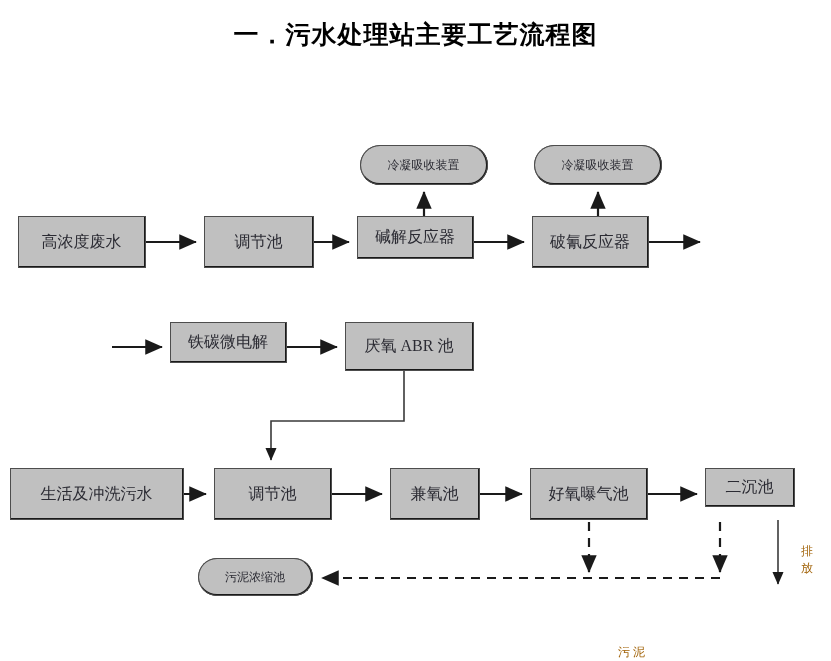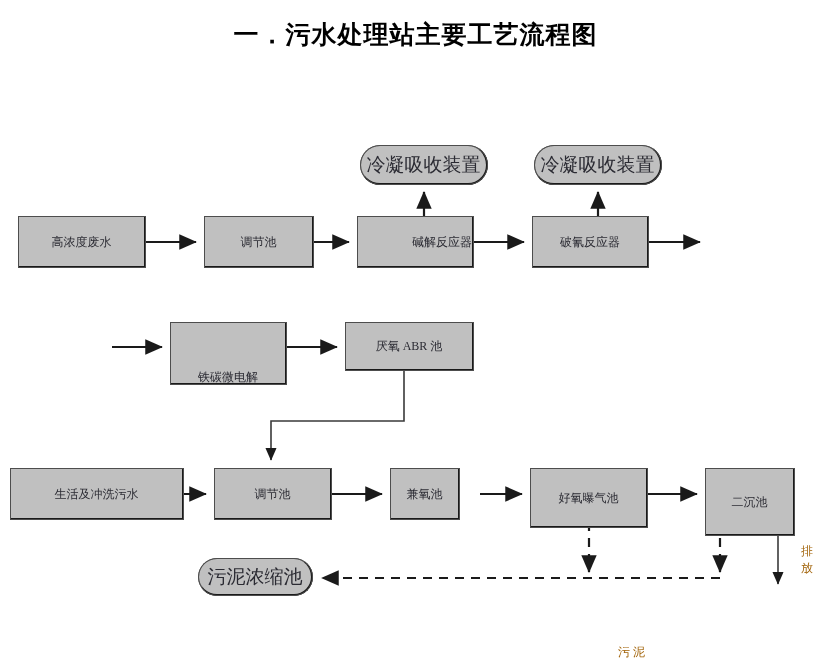--- a/index.html
+++ b/index.html
@@ -36,26 +36,26 @@
     border-top: 1px solid #6e6e6e;
     border-left: 1px solid #6e6e6e;
     border-right: 2px solid #1a1a1a;
     border-bottom: 2px solid #1a1a1a;
     outline: 1px solid #4d4d4d;
     outline-offset: -1px;
     display: flex;
     align-items: center;
     justify-content: center;
     font-family: "Liberation Serif", "DejaVu Serif", serif;
-    font-size: 12px;
+    font-size: 16px;
     color: #2b2b33;
     white-space: nowrap;
     line-height: 1;
   }
-  .node.small { font-size: 19px; border-radius: 20px; }
+  .node.small { font-size: 12px; border-radius: 20px; }
   .freetext {
     position: absolute;
     font-family: "Liberation Serif", "DejaVu Serif", serif;
     font-size: 12px;
     color: #a16207;
     white-space: nowrap;
   }
   .freetext.vertical {
     white-space: normal;
     width: 18px;
@@ -117,61 +117,61 @@
   </svg>
 
   <div class="node" style="left:18px; top:216px; width:128px; height:52px;">
     <span>高浓度废水</span>
   </div>
 
   <div class="node" style="left:204px; top:216px; width:110px; height:52px;">
     <span>调节池</span>
   </div>
 
-  <div class="node" style="left:357px; top:216px; width:117px; height:52px;justify-content:flex-end;">
+  <div class="node" style="left:357px; top:216px; width:117px; height:43px;">
     <span>碱解反应器</span>
   </div>
 
   <div class="node" style="left:532px; top:216px; width:117px; height:52px;">
     <span>破氰反应器</span>
   </div>
 
   <div class="node small" style="left:360px; top:145px; width:128px; height:40px;">
     <span>冷凝吸收装置</span>
   </div>
 
   <div class="node small" style="left:534px; top:145px; width:128px; height:40px;">
     <span>冷凝吸收装置</span>
   </div>
 
-  <div class="node" style="left:170px; top:322px; width:117px; height:63px;align-items:flex-end;">
+  <div class="node" style="left:170px; top:322px; width:117px; height:41px;">
     <span>铁碳微电解</span>
   </div>
 
   <div class="node" style="left:345px; top:322px; width:129px; height:49px;">
     <span>厌氧 ABR 池</span>
   </div>
 
   <div class="node" style="left:10px; top:468px; width:174px; height:52px;">
     <span>生活及冲洗污水</span>
   </div>
 
   <div class="node" style="left:214px; top:468px; width:118px; height:52px;">
     <span>调节池</span>
   </div>
 
-  <div class="node" style="left:390px; top:468px; width:70px; height:52px;">
+  <div class="node" style="left:390px; top:468px; width:90px; height:52px;">
     <span>兼氧池</span>
   </div>
 
-  <div class="node" style="left:530px; top:468px; width:118px; height:60px;">
+  <div class="node" style="left:530px; top:468px; width:118px; height:52px;">
     <span>好氧曝气池</span>
   </div>
 
-  <div class="node" style="left:705px; top:468px; width:90px; height:68px;">
+  <div class="node" style="left:705px; top:468px; width:90px; height:39px;">
     <span>二沉池</span>
   </div>
 
   <div class="node small" style="left:198px; top:558px; width:115px; height:38px;">
     <span>污泥浓缩池</span>
   </div>
 
   <div class="freetext" style="left:618px; top:608px;margin-top:36px;">污  泥</div>
 
   <div class="freetext vertical" style="left:798px; top:543px;">排放</div>

